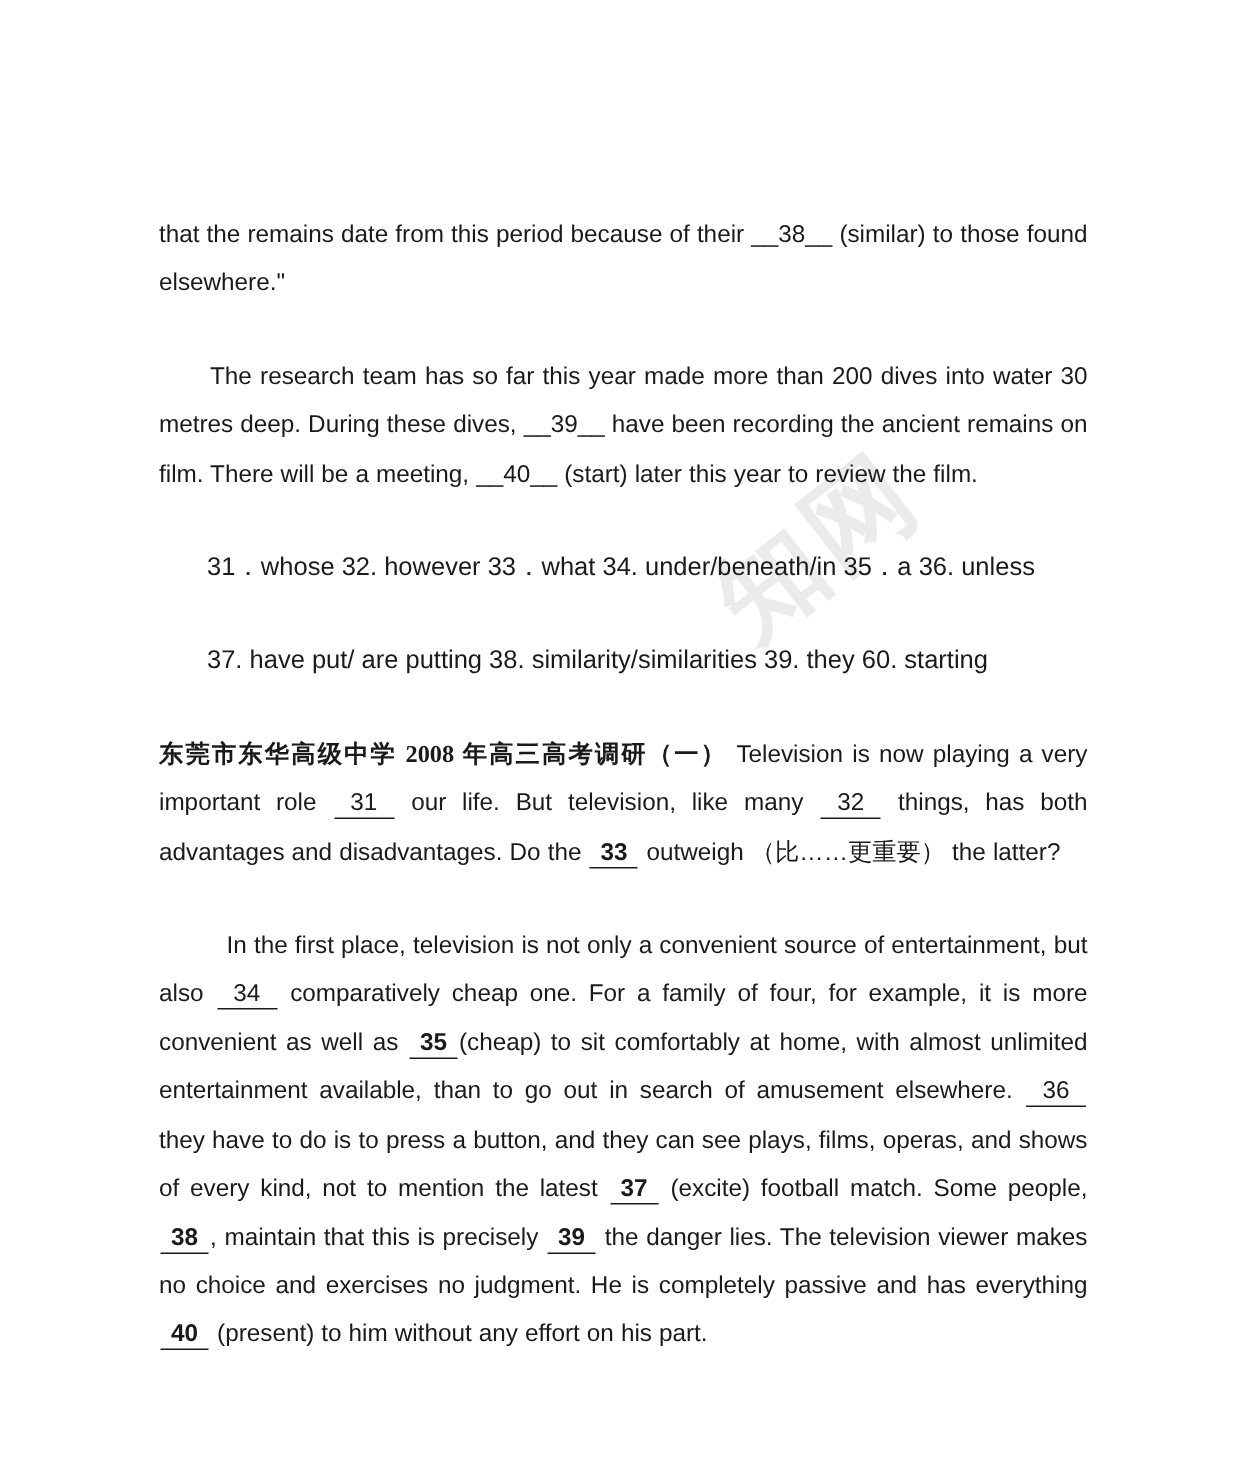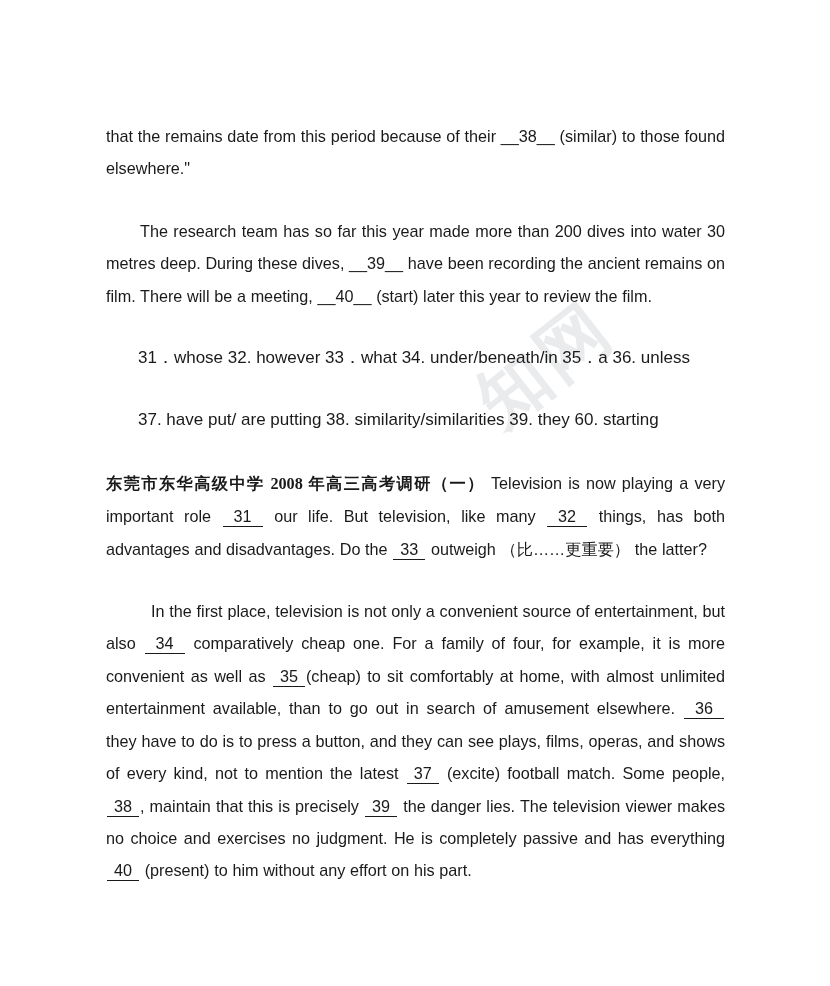--- a/index.html
+++ b/index.html
@@ -43,20 +43,21 @@
     transform: rotate(-38deg);
     transform-origin: 50% 50%;
     white-space: nowrap;
     user-select: none;
   }
 
   #content {
     position: relative;
     z-index: 1;
     padding: 120px 105px 0 106px;
+    margin-top: 20px;
   }
 
   p.para {
     margin: 0;
     font-size: 16.2px;
     line-height: 32.4px;
     text-align: justify;
     text-justify: inter-word;
     word-spacing: 0.2px;
   }
@@ -75,21 +76,21 @@
   }
   p.key .key-indent { display: inline-block; width: 32px; }
 
   
   .blank {
     border-bottom: 1.4px solid #1a1a1a;
     padding: 0 11px 1px 11px;
     margin: 0 1px;
     white-space: nowrap;
   }
-  .blank.tight { padding: 0 7px 1px 7px; }
+  .blank.tight { padding: 0 7px 1px 7px; font-weight: bold; }
 
   .cn {
     font-family: Liberation Serif, serif;
     font-weight: 700;
   }
   .cn-inline {
     font-family: Liberation Sans, sans-serif;
   }
 </style>
 </head>

